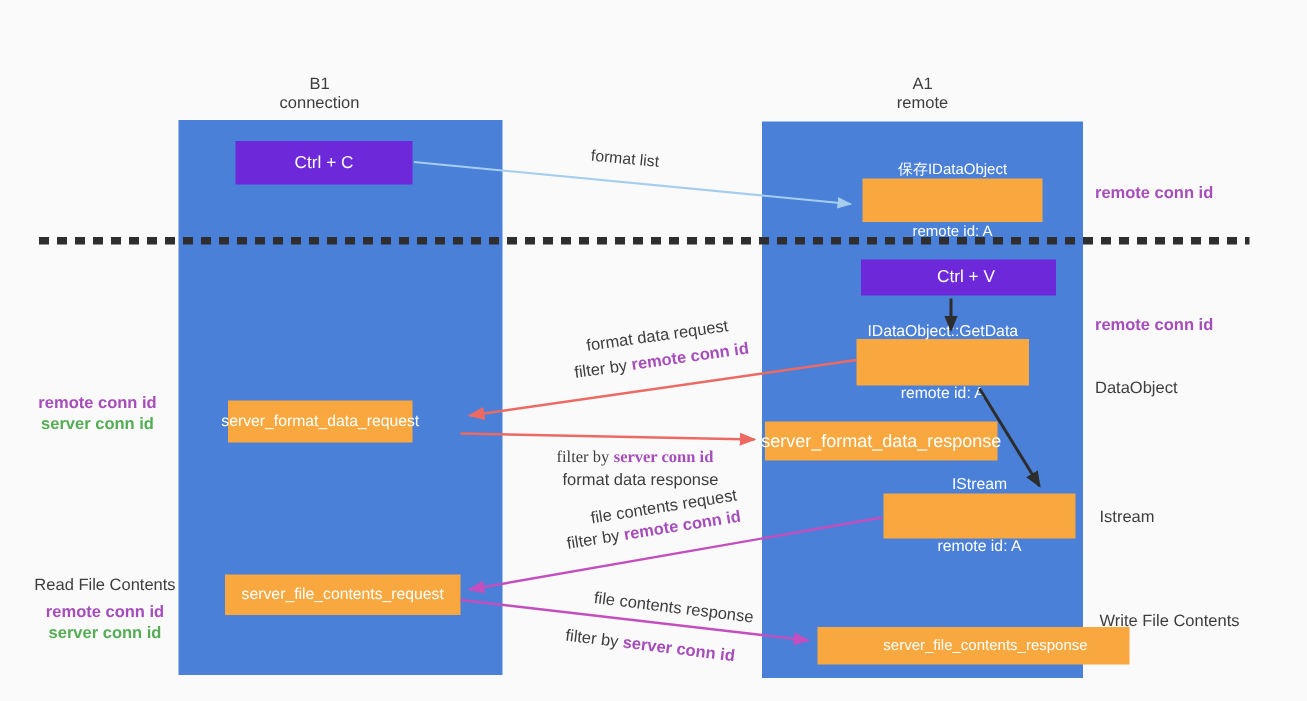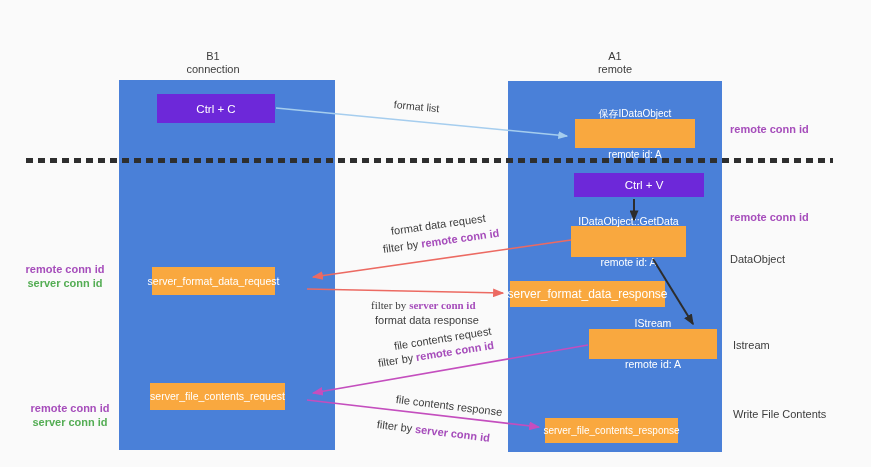--- a/index.html
+++ b/index.html
@@ -99,25 +99,25 @@
 
   <div class="box orange" style="left:510px;top:281px;width:155px;height:26px;font-size:12px;">
     <div>server_format_data_response</div>
   </div>
 
   <div class="box orange" style="left:589px;top:329px;width:128px;height:30px;">
     <div>IStream</div>
     <div>remote id: A</div>
   </div>
 
-  <div class="box orange" style="left:150px;top:383px;width:135px;height:27px;">
+  <div class="box orange" style="left:150px;top:383px;width:157px;height:27px;">
     <div>server_file_contents_request</div>
   </div>
 
-  <div class="box orange" style="left:545px;top:418px;width:133px;height:25px;font-size:10px;">
+  <div class="box orange" style="left:545px;top:418px;width:192px;height:25px;font-size:10px;padding-left:16px;">
     <div>server_file_contents_response</div>
   </div>
 
   <div class="lbl sm r5" style="left:394px;top:98px;">format list</div>
 
   <div class="lbl rn8" style="left:391px;top:225px;">format data request</div>
   <div class="lbl rn8" style="left:383px;top:243px;">
     <span class="filter-prefix">filter by</span><span class="purple">remote conn id</span>
   </div>
 
@@ -139,18 +139,19 @@
   <div class="lbl purple" style="left:730px;top:123px;">remote conn id</div>
   <div class="lbl purple" style="left:730px;top:211px;">remote conn id</div>
   <div class="lbl" style="left:730px;top:233px;margin-top:20px;">DataObject</div>
   <div class="lbl" style="left:733px;top:339px;">Istream</div>
   <div class="lbl" style="left:733px;top:408px;">Write File Contents</div>
 
   <div class="side-group" style="left:5px;top:262px;width:120px;">
     <div class="purple">remote conn id</div>
     <div class="greentxt">server conn id</div>
   </div>
+  <div class="side-group" style="left:10px;top:383px;width:120px;color:#3d3d3d;">Read File Contents</div>
   <div class="side-group" style="left:10px;top:401px;width:120px;">
     <div class="purple">remote conn id</div>
     <div class="greentxt">server conn id</div>
   </div>
 
 </div>
 
 </body></html>

